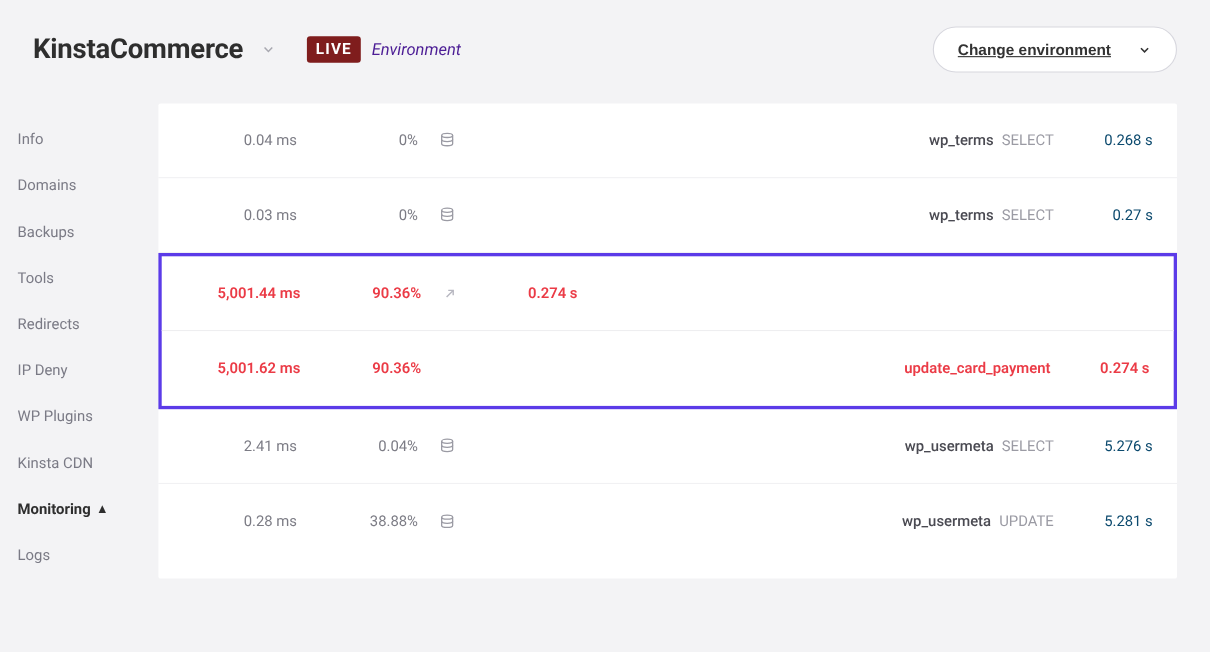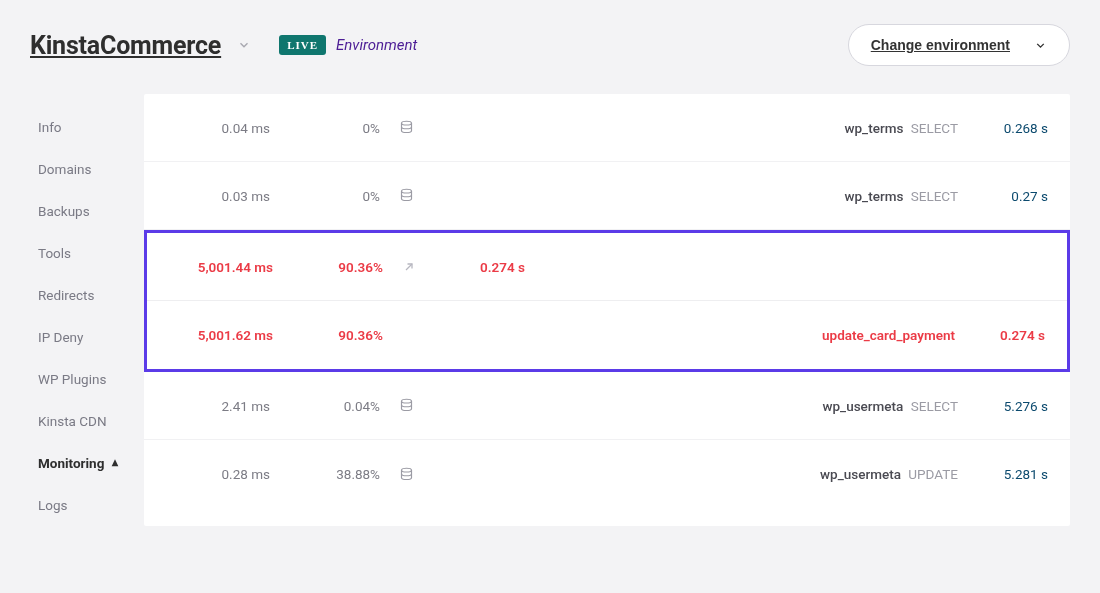--- a/index.html
+++ b/index.html
@@ -14,37 +14,35 @@
 .header {
   display: flex;
   align-items: center;
   padding: 24px 30px 28px 30px;
 }
 .site-title {
   font-size: 25px;
   font-weight: 700;
   color: #2e2e2e;
   letter-spacing: -0.2px;
-  text-decoration: underline;
 }
 .chevron-title {
   margin-left: 16px;
   color: #a8a8b0;
   display: inline-flex;
 }
 .live-badge {
-  background: #0f766e;
+  background: #7f1d1d;
   color: #fff;
-  font-size: 11px;
+  font-size: 14px;
   font-weight: 700;
   letter-spacing: 1px;
   padding: 4px 8px;
   border-radius: 3px;
   margin-left: 28px;
-  font-family: Liberation Serif, serif;
 }
 .env-label {
   margin-left: 10px;
   font-size: 15px;
   color: #4c1d95;
   font-style: italic;
 }
 .spacer { flex: 1; }
 .change-btn {
   border: 1px solid #d7d7de;
@@ -58,21 +56,21 @@
   align-items: center;
   gap: 24px;
   cursor: pointer;
   text-decoration: underline;
 }
 .layout {
   display: flex;
 }
 .sidebar {
   width: 144px;
-  padding-left: 38px;
+  padding-left: 16px;
   padding-top: 12px;
 }
 .sidebar-item {
   font-size: 13.5px;
   color: #7a7a85;
   padding: 13px 0;
   cursor: pointer;
   display: flex;
   align-items: center;
   gap: 6px;

